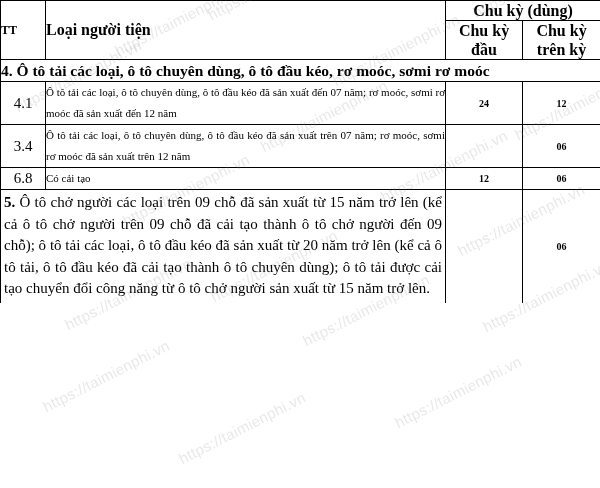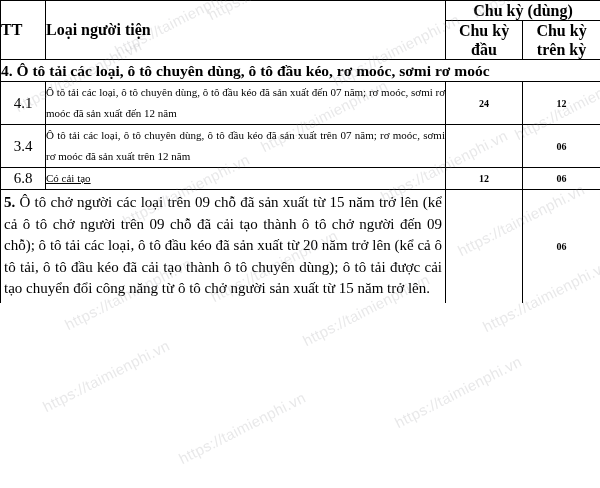--- a/index.html
+++ b/index.html
@@ -66,21 +66,21 @@
   .hd {
     text-align: center;
     font-weight: bold;
     font-size: 16px;
     line-height: 19px;
     padding: 3px 2px;
   }
   .hd-tt {
     text-align: left;
     font-weight: bold;
-    font-size: 16px;
+    font-size: 12px;
     padding-left: 4px;
   }
   .hd-name {
     text-align: left;
     font-weight: bold;
     font-size: 16px;
     padding-left: 8px;
   }
 
   
@@ -104,21 +104,21 @@
     vertical-align: middle;
   }
   .name-cell {
     font-size: 11px;
     line-height: 21px;
     text-align: justify;
     text-align-last: left;
     padding: 2px 2px 3px 6px;
     vertical-align: middle;
   }
-  .name-cell.single { text-align: center; text-decoration: underline; }
+  .name-cell.single { text-align: center; }
   .num-cell {
     text-align: center;
     font-weight: bold;
     font-size: 10px;
     vertical-align: middle;
   }
 
   
   .block-txt {
     font-size: 15px;

